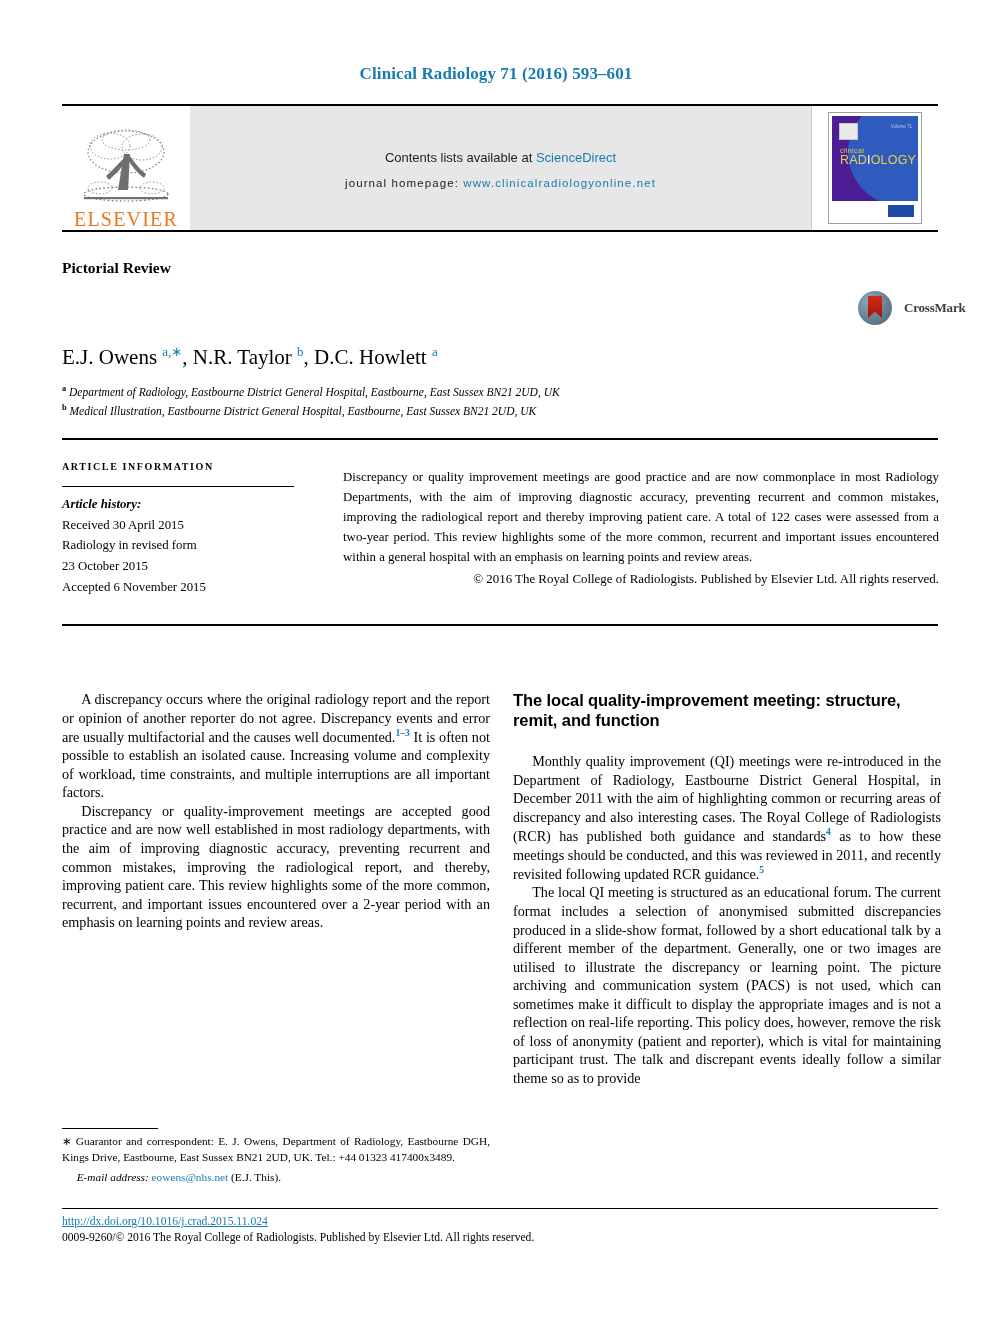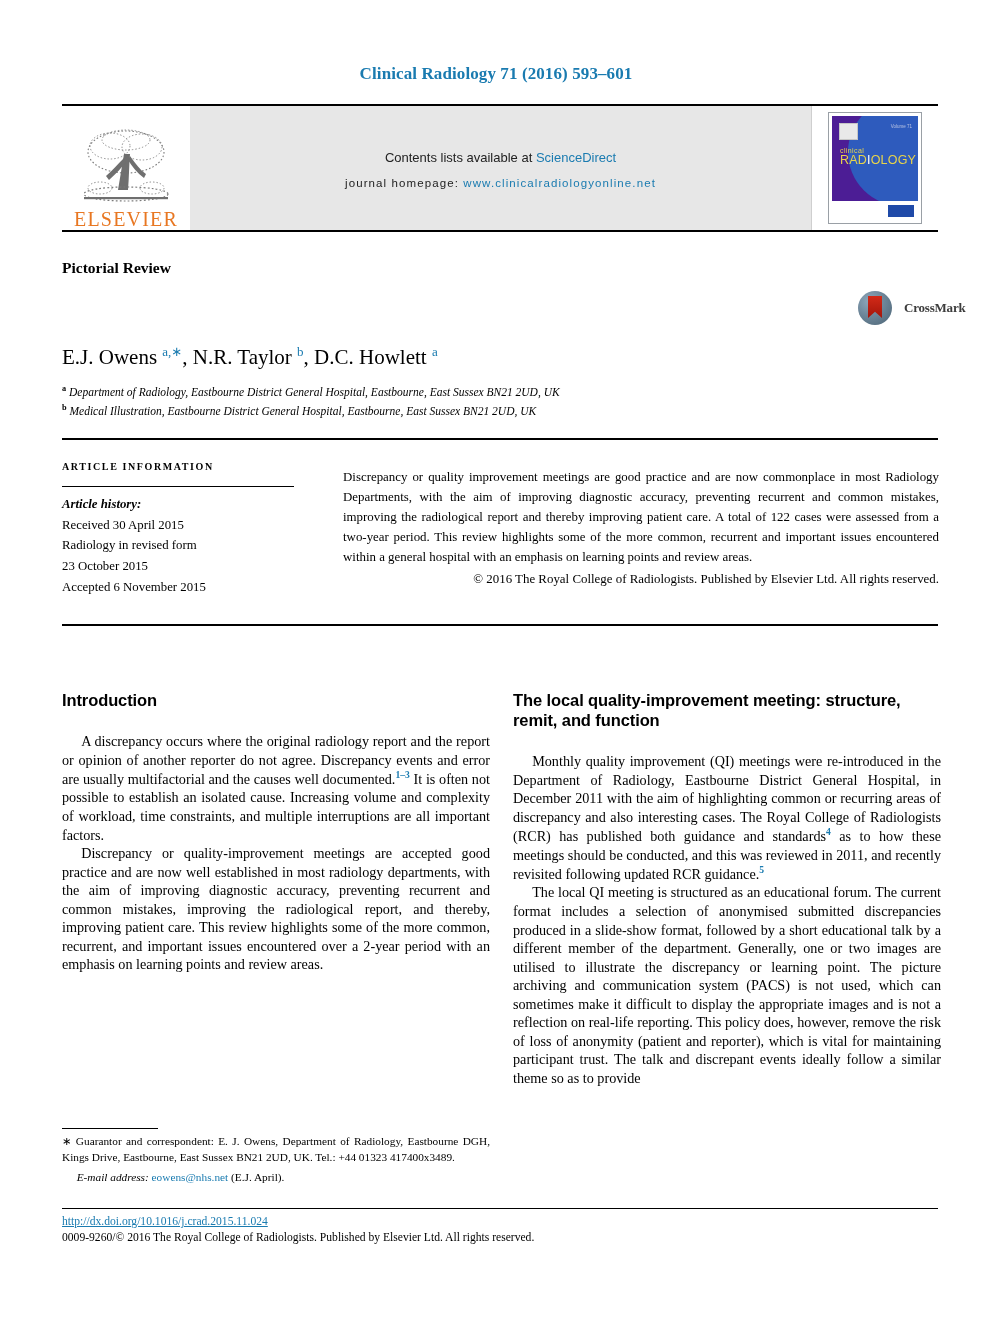--- a/index.html
+++ b/index.html
@@ -488,34 +488,33 @@
   </div>
 
   <div class="abstract">
     <span>Discrepancy or quality improvement meetings are good practice and are now commonplace in most Radiology Departments, with the aim of improving diagnostic accuracy, preventing recurrent and common mistakes, improving the radiological report and thereby improving patient care. A total of 122 cases were assessed from a two-year period. This review highlights some of the more common, recurrent and important issues encountered within a general hospital with an emphasis on learning points and review areas.</span>
     <span class="copy">© 2016 The Royal College of Radiologists. Published by Elsevier Ltd. All rights reserved.</span>
   </div>
 
   <div class="rule-thick" style="top:624px"></div>
 
   <div class="col col-left">
-    <h2>Introduction</h2>
     <p>A discrepancy occurs where the original radiology report and the report or opinion of another reporter do not agree. Discrepancy events and error are usually multifactorial and the causes well documented.<sup>1–3</sup> It is often not possible to establish an isolated cause. Increasing volume and complexity of workload, time constraints, and multiple interruptions are all important factors.</p>
     <p>Discrepancy or quality-improvement meetings are accepted good practice and are now well established in most radiology departments, with the aim of improving diagnostic accuracy, preventing recurrent and common mistakes, improving the radiological report, and thereby, improving patient care. This review highlights some of the more common, recurrent, and important issues encountered over a 2-year period with an emphasis on learning points and review areas.</p>
   </div>
 
   <div class="col col-right">
     <h2>The local quality-improvement meeting: structure, remit, and function</h2>
     <p>Monthly quality improvement (QI) meetings were re-introduced in the Department of Radiology, Eastbourne District General Hospital, in December 2011 with the aim of highlighting common or recurring areas of discrepancy and also interesting cases. The Royal College of Radiologists (RCR) has published both guidance and standards<sup>4</sup> as to how these meetings should be conducted, and this was reviewed in 2011, and recently revisited following updated RCR guidance.<sup>5</sup></p>
     <p>The local QI meeting is structured as an educational forum. The current format includes a selection of anonymised submitted discrepancies produced in a slide-show format, followed by a short educational talk by a different member of the department. Generally, one or two images are utilised to illustrate the discrepancy or learning point. The picture archiving and communication system (PACS) is not used, which can sometimes make it difficult to display the appropriate images and is not a reflection on real-life reporting. This policy does, however, remove the risk of loss of anonymity (patient and reporter), which is vital for maintaining participant trust. The talk and discrepant events ideally follow a similar theme so as to provide</p>
   </div>
 
   <div class="foot-rule"></div>
   <div class="footnote">
     <div><span class="star">∗</span> Guarantor and correspondent: E. J. Owens, Department of Radiology, Eastbourne DGH, Kings Drive, Eastbourne, East Sussex BN21 2UD, UK. Tel.: +44 01323 417400x3489.</div>
-    <div class="email-line"><span class="email-label">E-mail address:</span> <span class="link">eowens@nhs.net</span> <span>(E.J. April).</span></div>
+    <div class="email-line"><span class="email-label">E-mail address:</span> <span class="link">eowens@nhs.net</span> <span>(E.J. This).</span></div>
   </div>
 
   <div class="footer-rule"></div>
   <div class="doi">http://dx.doi.org/10.1016/j.crad.2015.11.024</div>
   <div class="issn-line">0009-9260/© 2016 The Royal College of Radiologists. Published by Elsevier Ltd. All rights reserved.</div>
 
 </div>
 
 </body></html>

